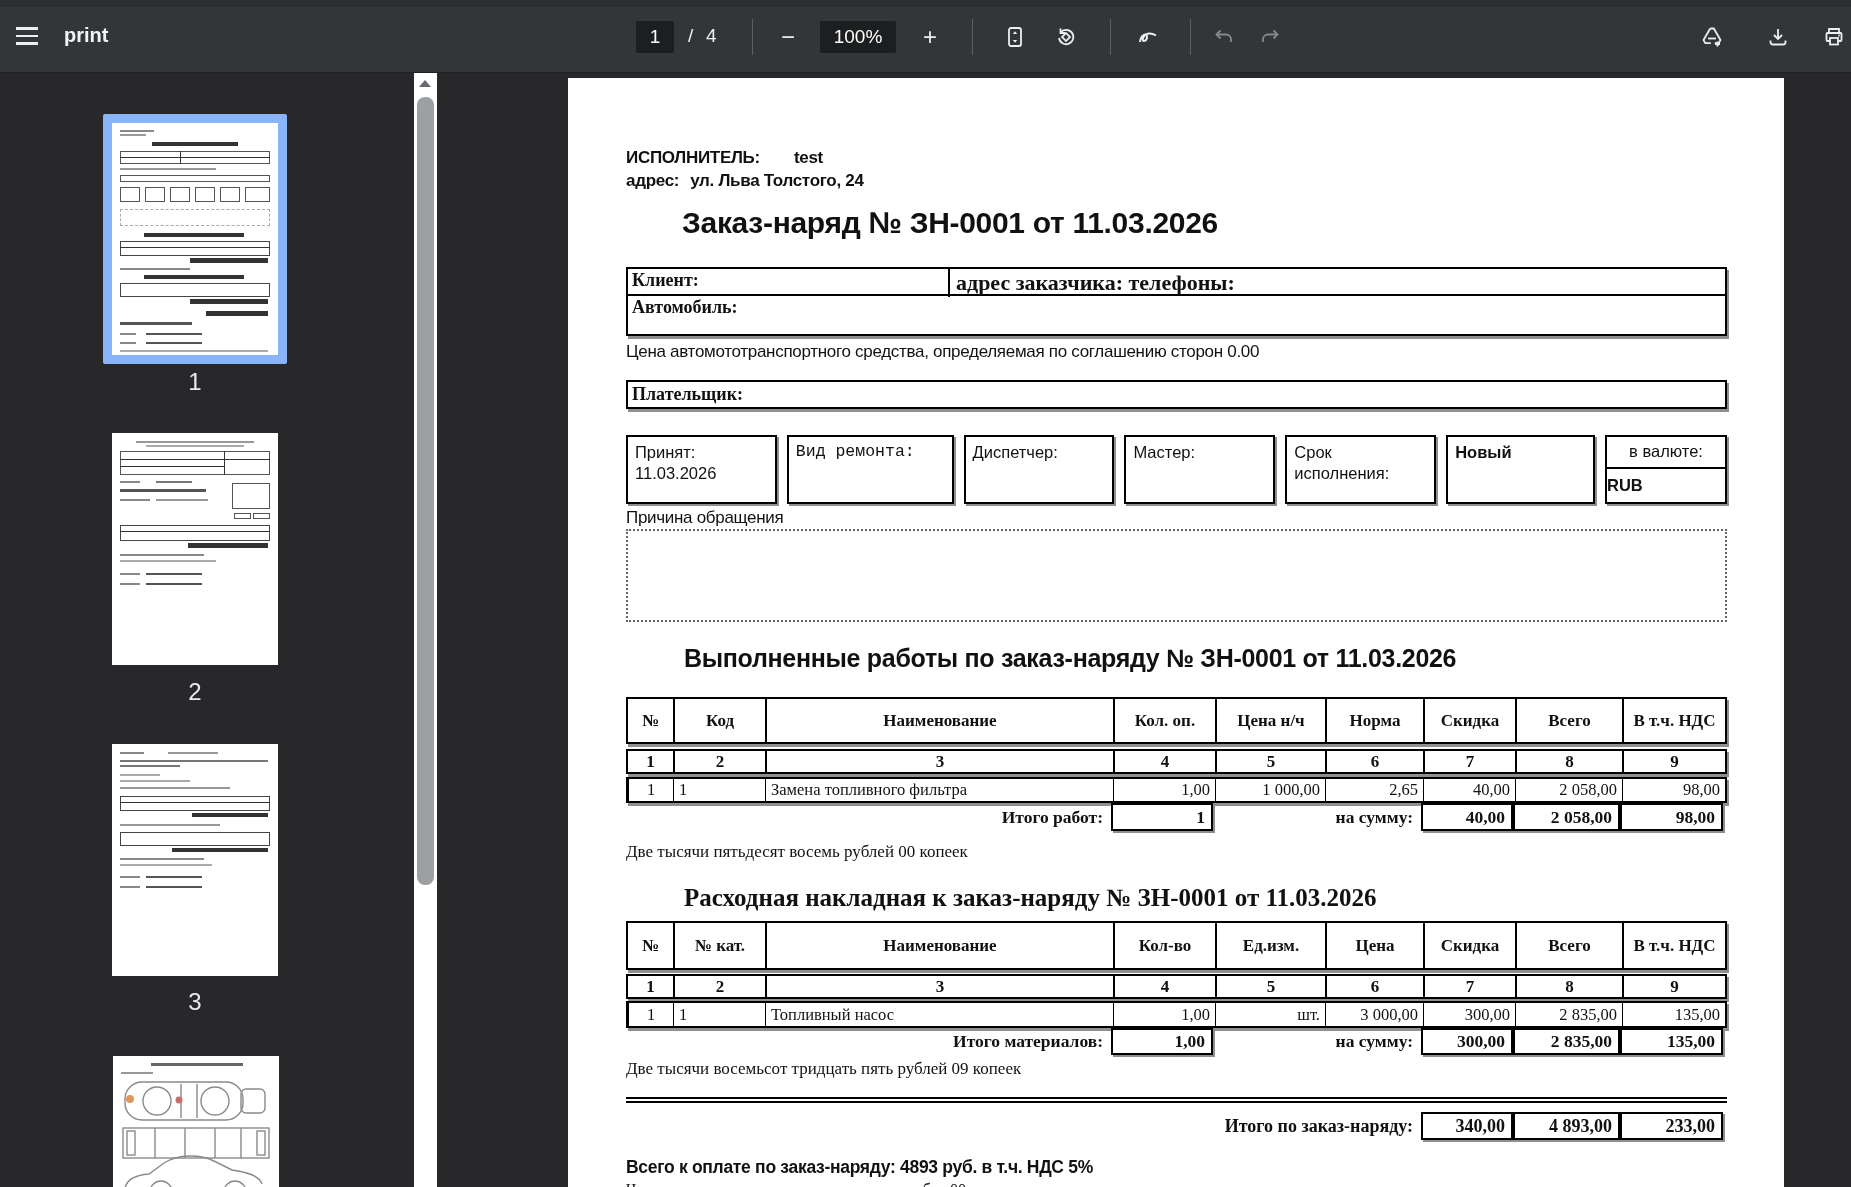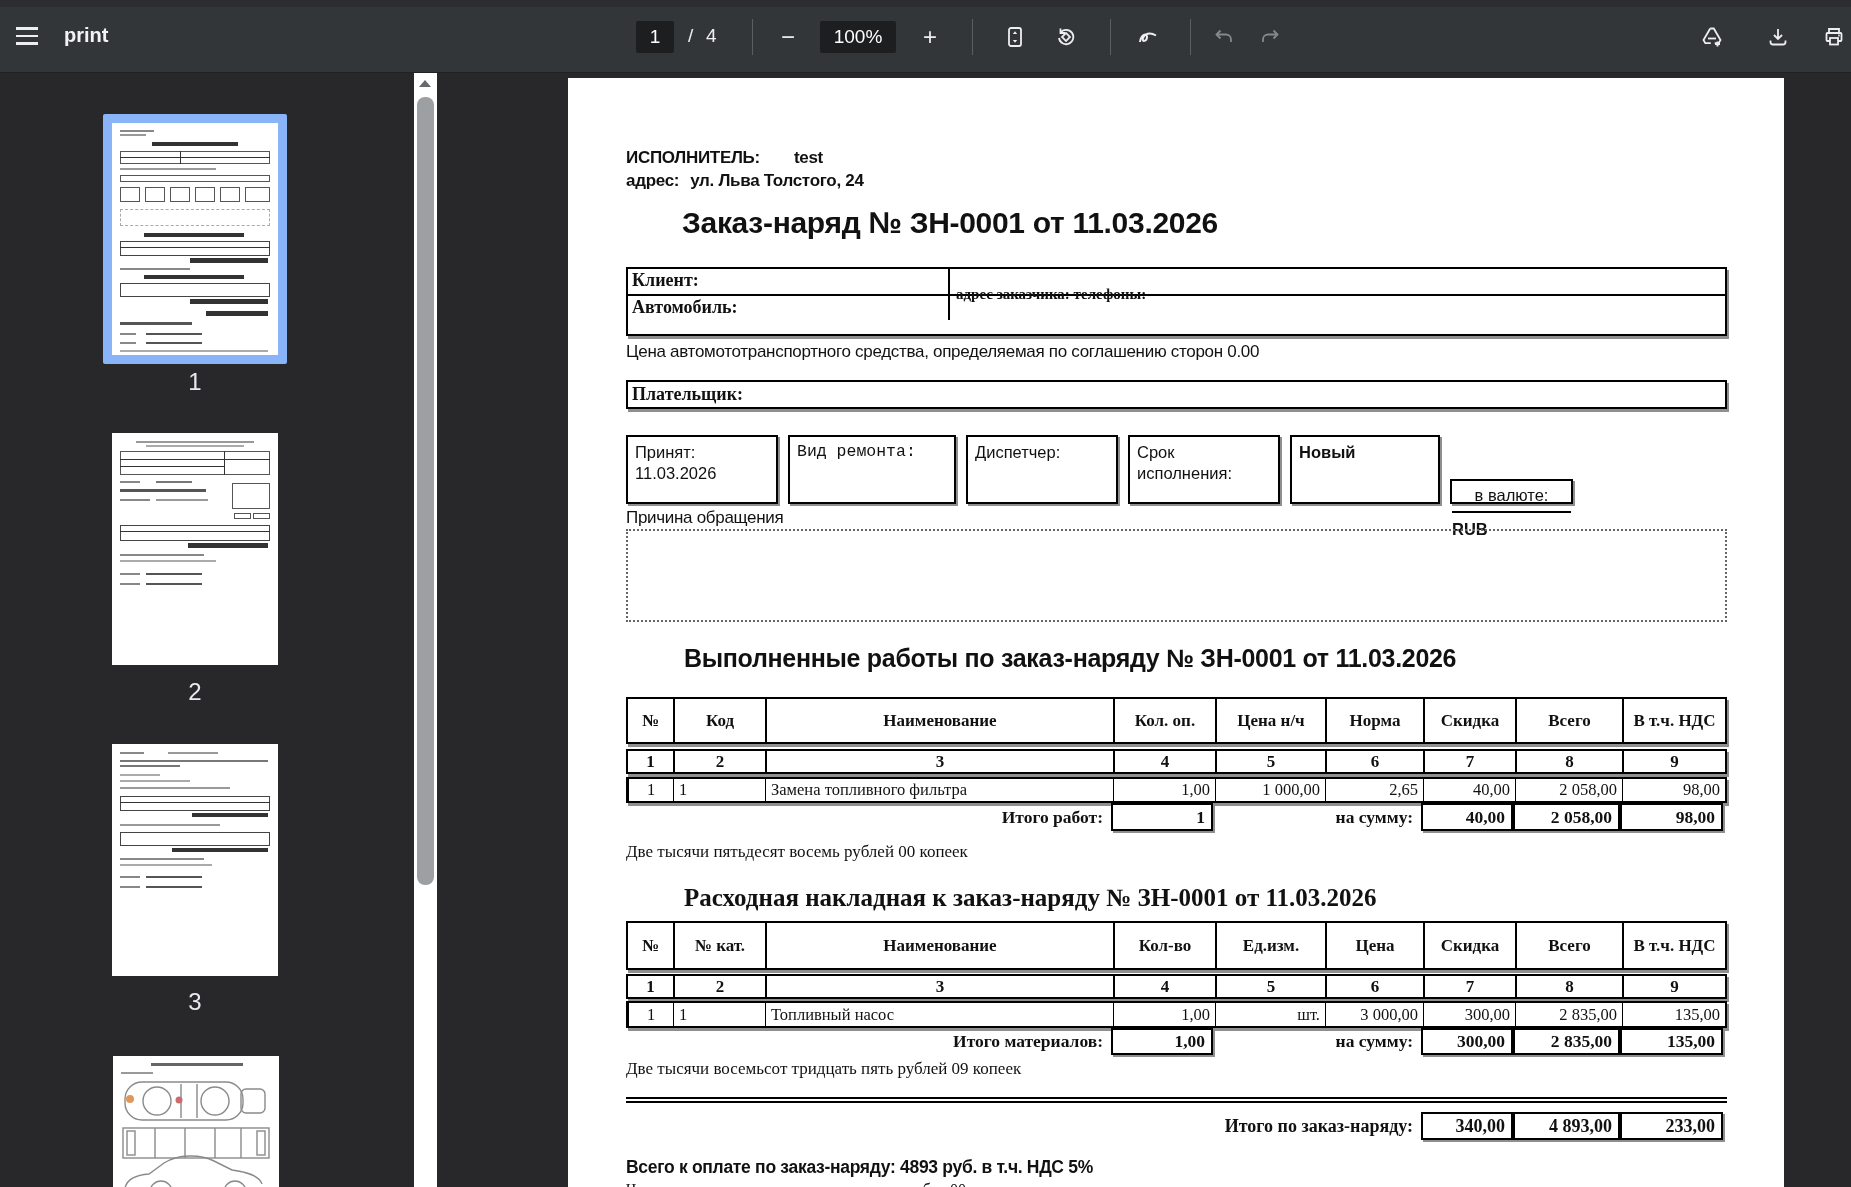--- a/index.html
+++ b/index.html
@@ -287,21 +287,21 @@
   <div class="abs sans bi" style="left:58px; top:93px; font-size:17px; display:flex;">
     <span>адрес:</span>
     <span style="margin-left:11px;">ул. Льва Толстого, 24</span>
   </div>
 
   <div class="abs sans bi" style="left:114px; top:128px; font-size:30px;">Заказ-наряд № ЗН-0001 от 11.03.2026</div>
 
   <div class="abs frame" style="left:58px; top:189px; width:1101px; height:69px;">
     <div style="display:grid; grid-template-columns:320px 777px; height:27px; border-bottom:2px solid #000;">
       <div class="ser bi" style="font-size:18px; padding:1px 4px;">Клиент:</div>
-      <div class="ser bi" style="font-size:15px; padding:17px 6px; border-left:2px solid #000;">адрес заказчика: телефоны:</div>
+      <div class="ser bi" style="font-size:22px; padding:1px 6px; border-left:2px solid #000;">адрес заказчика: телефоны:</div>
     </div>
     <div class="ser bi" style="font-size:18px; padding:1px 4px;">Автомобиль:</div>
   </div>
 
   <div class="abs sans" style="left:58px; top:264px; font-size:17px;">Цена автомототранспортного средства, определяемая по соглашению сторон 0.00</div>
 
   <div class="abs frame" style="left:58px; top:302px; width:1101px; height:29px;">
     <div class="ser bi" style="font-size:18px; padding:2px 4px;">Плательщик:</div>
   </div>
 
@@ -310,26 +310,29 @@
       <div>Принят:</div>
       <div>11.03.2026</div>
     </div>
     <div class="info-box" style="width:168px;font-family:Liberation Mono, monospace;">
       <div>Вид ремонта:</div>
     </div>
     <div class="info-box" style="width:152px;">
       <div>Диспетчер:</div>
     </div>
     <div class="info-box" style="width:152px;">
+      <div>Мастер:</div>
+    </div>
+    <div class="info-box" style="width:152px;">
       <div>Срок исполнения:</div>
     </div>
     <div class="info-box bi" style="width:150px;">
       <div>Новый</div>
     </div>
-    <div class="info-box" style="width:123px; padding:0;margin-top:44px;">
+    <div class="info-box" style="width:123px; padding:0;">
       <div style="text-align:center; padding:4px 0 5px; border-bottom:2px solid #000;">в валюте:</div>
       <div class="bi" style="padding:6px 0;">RUB</div>
     </div>
   </div>
 
   <div class="abs sans" style="left:58px; top:430px; font-size:17px;">Причина обращения</div>
   <div class="abs dotted" style="left:58px; top:451px; width:1101px; height:93px;"></div>
 
   <div class="abs sans bi" style="left:116px; top:566px; font-size:25px;">Выполненные работы по заказ-наряду № ЗН-0001 от 11.03.2026</div>
 

